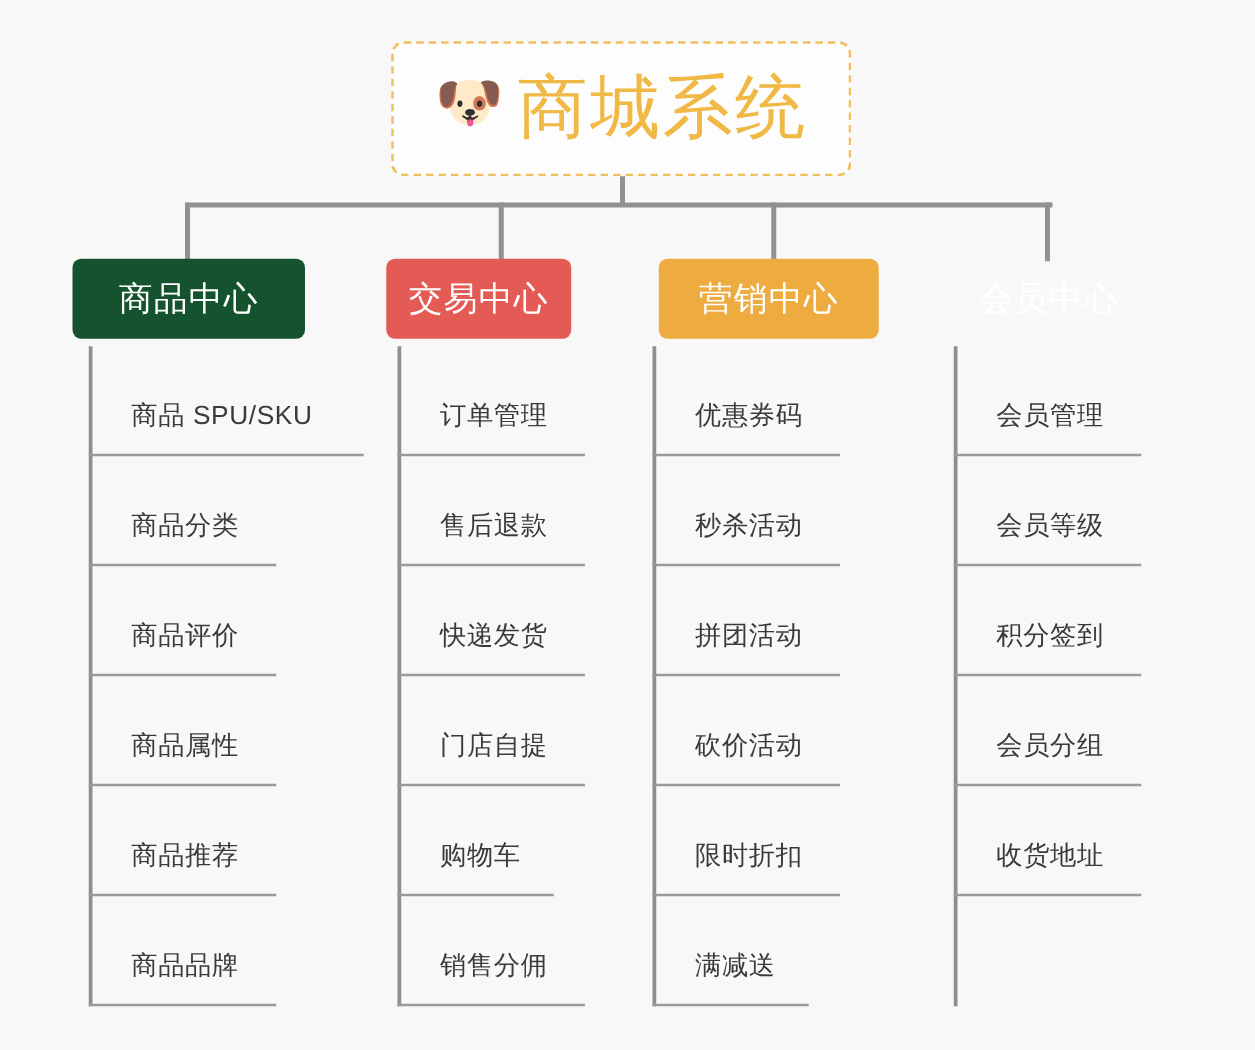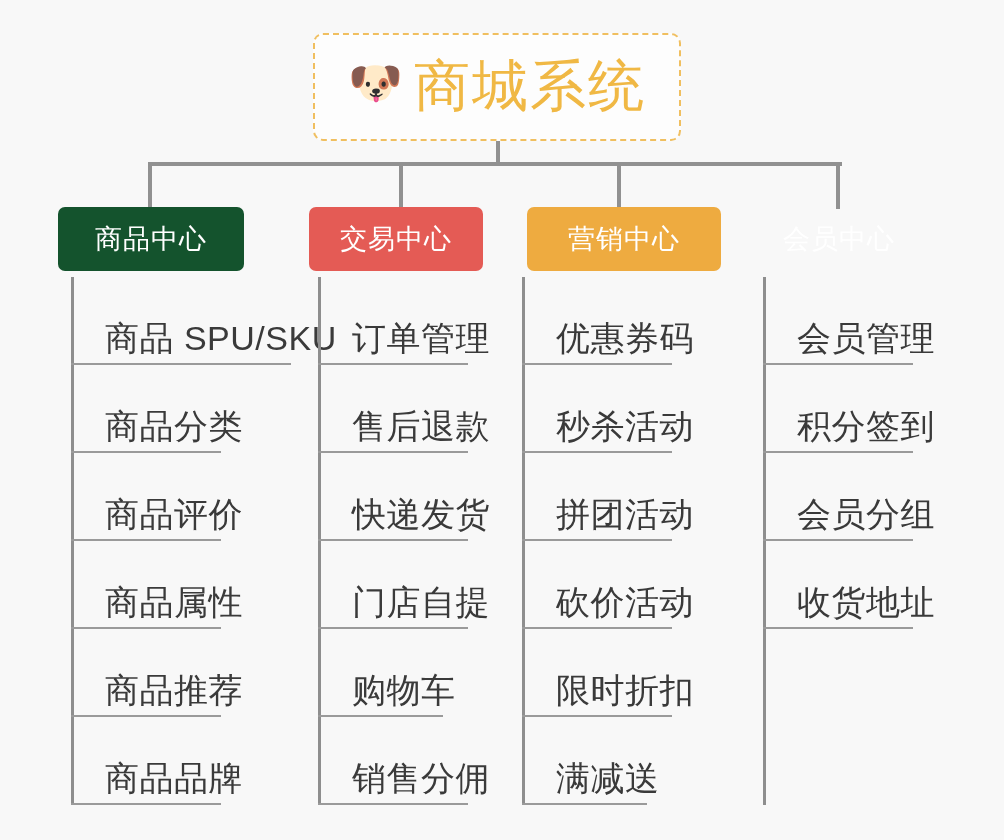--- a/index.html
+++ b/index.html
@@ -71,22 +71,22 @@
     border-radius: 7px;
     display: flex;
     align-items: center;
     justify-content: center;
     color: #ffffff;
     font-size: 27px;
     letter-spacing: 1px;
     white-space: nowrap;
   }
   .cat-0 { left: 58px;  width: 186px; }
-  .cat-1 { left: 309px; width: 174px; }
-  .cat-2 { left: 527px; width: 194px; }
+  .cat-1 { left: 309px; width: 148px; }
+  .cat-2 { left: 527px; width: 176px; }
   .cat-3 { left: 746px; width: 186px; }
 
   
   .col {
     position: absolute;
     top: 277px;
   }
   .col-0 { left: 71px; }
   .col-1 { left: 318px; }
   .col-2 { left: 522px; }
@@ -102,24 +102,24 @@
   }
 
   .leaf {
     position: relative;
     height: 88px;
     padding-left: 34px;
     display: flex;
     align-items: flex-end;
   }
   .leaf-label {
-    font-size: 34px;
+    font-size: 21px;
     color: #3a3a3a;
     line-height: 1;
-    padding-bottom: 10px;
+    padding-bottom: 22px;
     white-space: nowrap;
     letter-spacing: 0.5px;
   }
   .leaf-rule {
     position: absolute;
     left: 0;
     bottom: 0;
     height: 2px;
     background: #9a9a9a;
   }
@@ -238,20 +238,24 @@
       </div>
   </div>
 
   <div class="col col-3">
     <div class="col-spine"></div>
     <div class="leaf">
         <span class="leaf-label">会员管理</span>
         <span class="leaf-rule" style="width: 150px;"></span>
       </div>
     <div class="leaf">
+        <span class="leaf-label">会员等级</span>
+        <span class="leaf-rule" style="width: 150px;"></span>
+      </div>
+    <div class="leaf">
         <span class="leaf-label">积分签到</span>
         <span class="leaf-rule" style="width: 150px;"></span>
       </div>
     <div class="leaf">
         <span class="leaf-label">会员分组</span>
         <span class="leaf-rule" style="width: 150px;"></span>
       </div>
     <div class="leaf">
         <span class="leaf-label">收货地址</span>
         <span class="leaf-rule" style="width: 150px;"></span>

